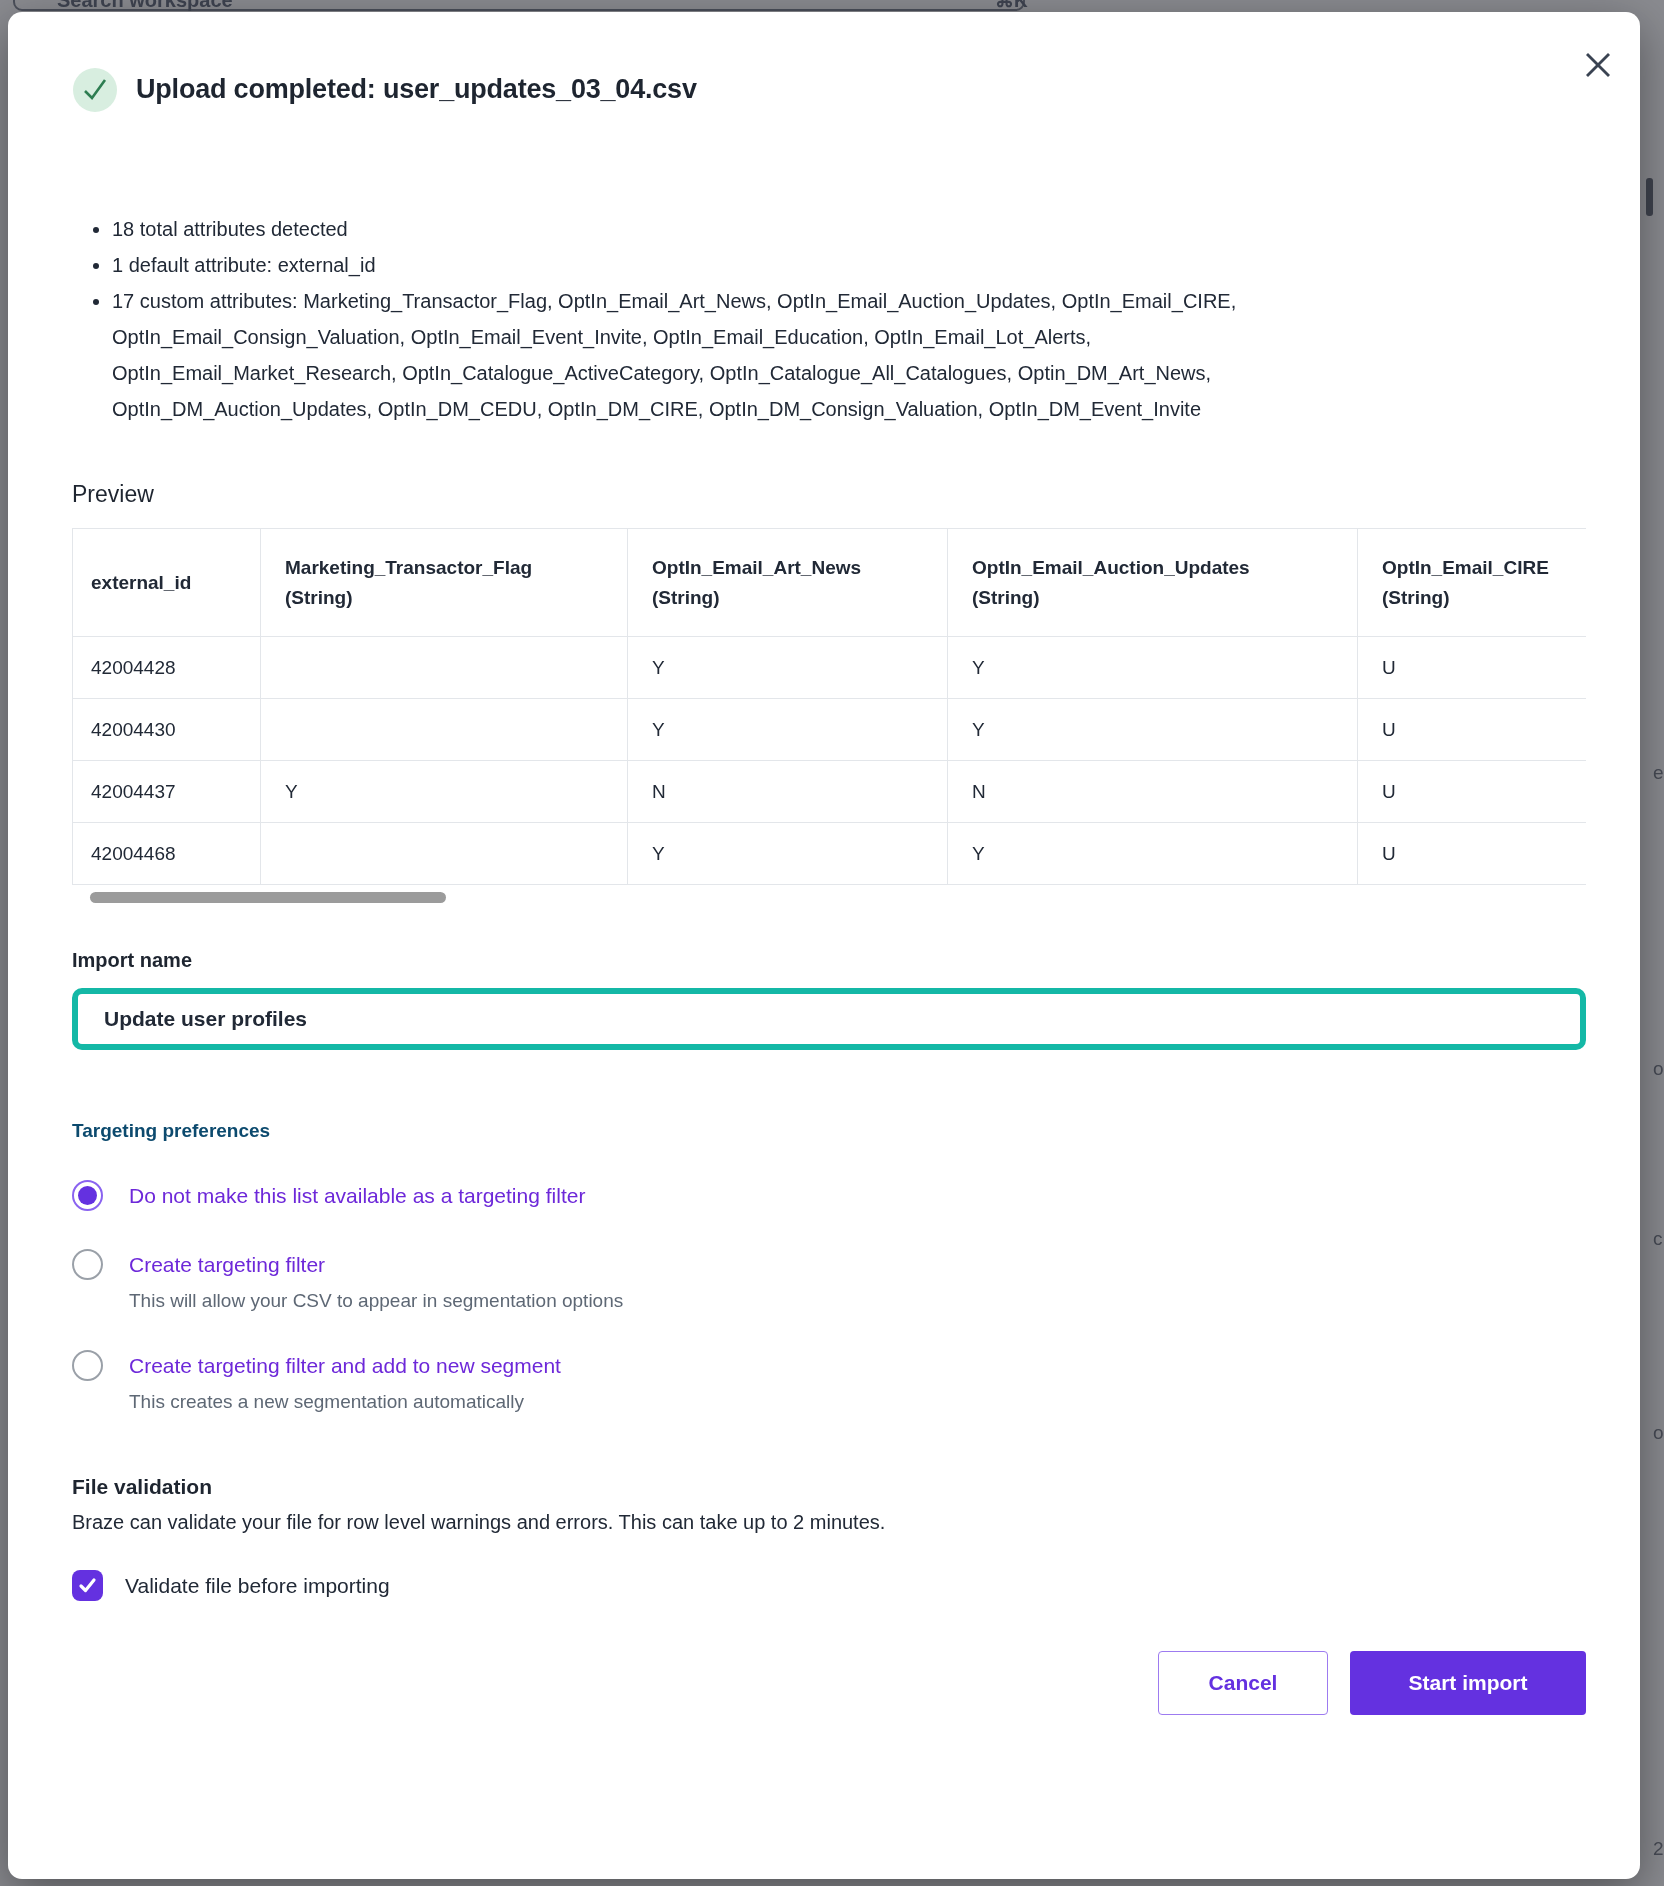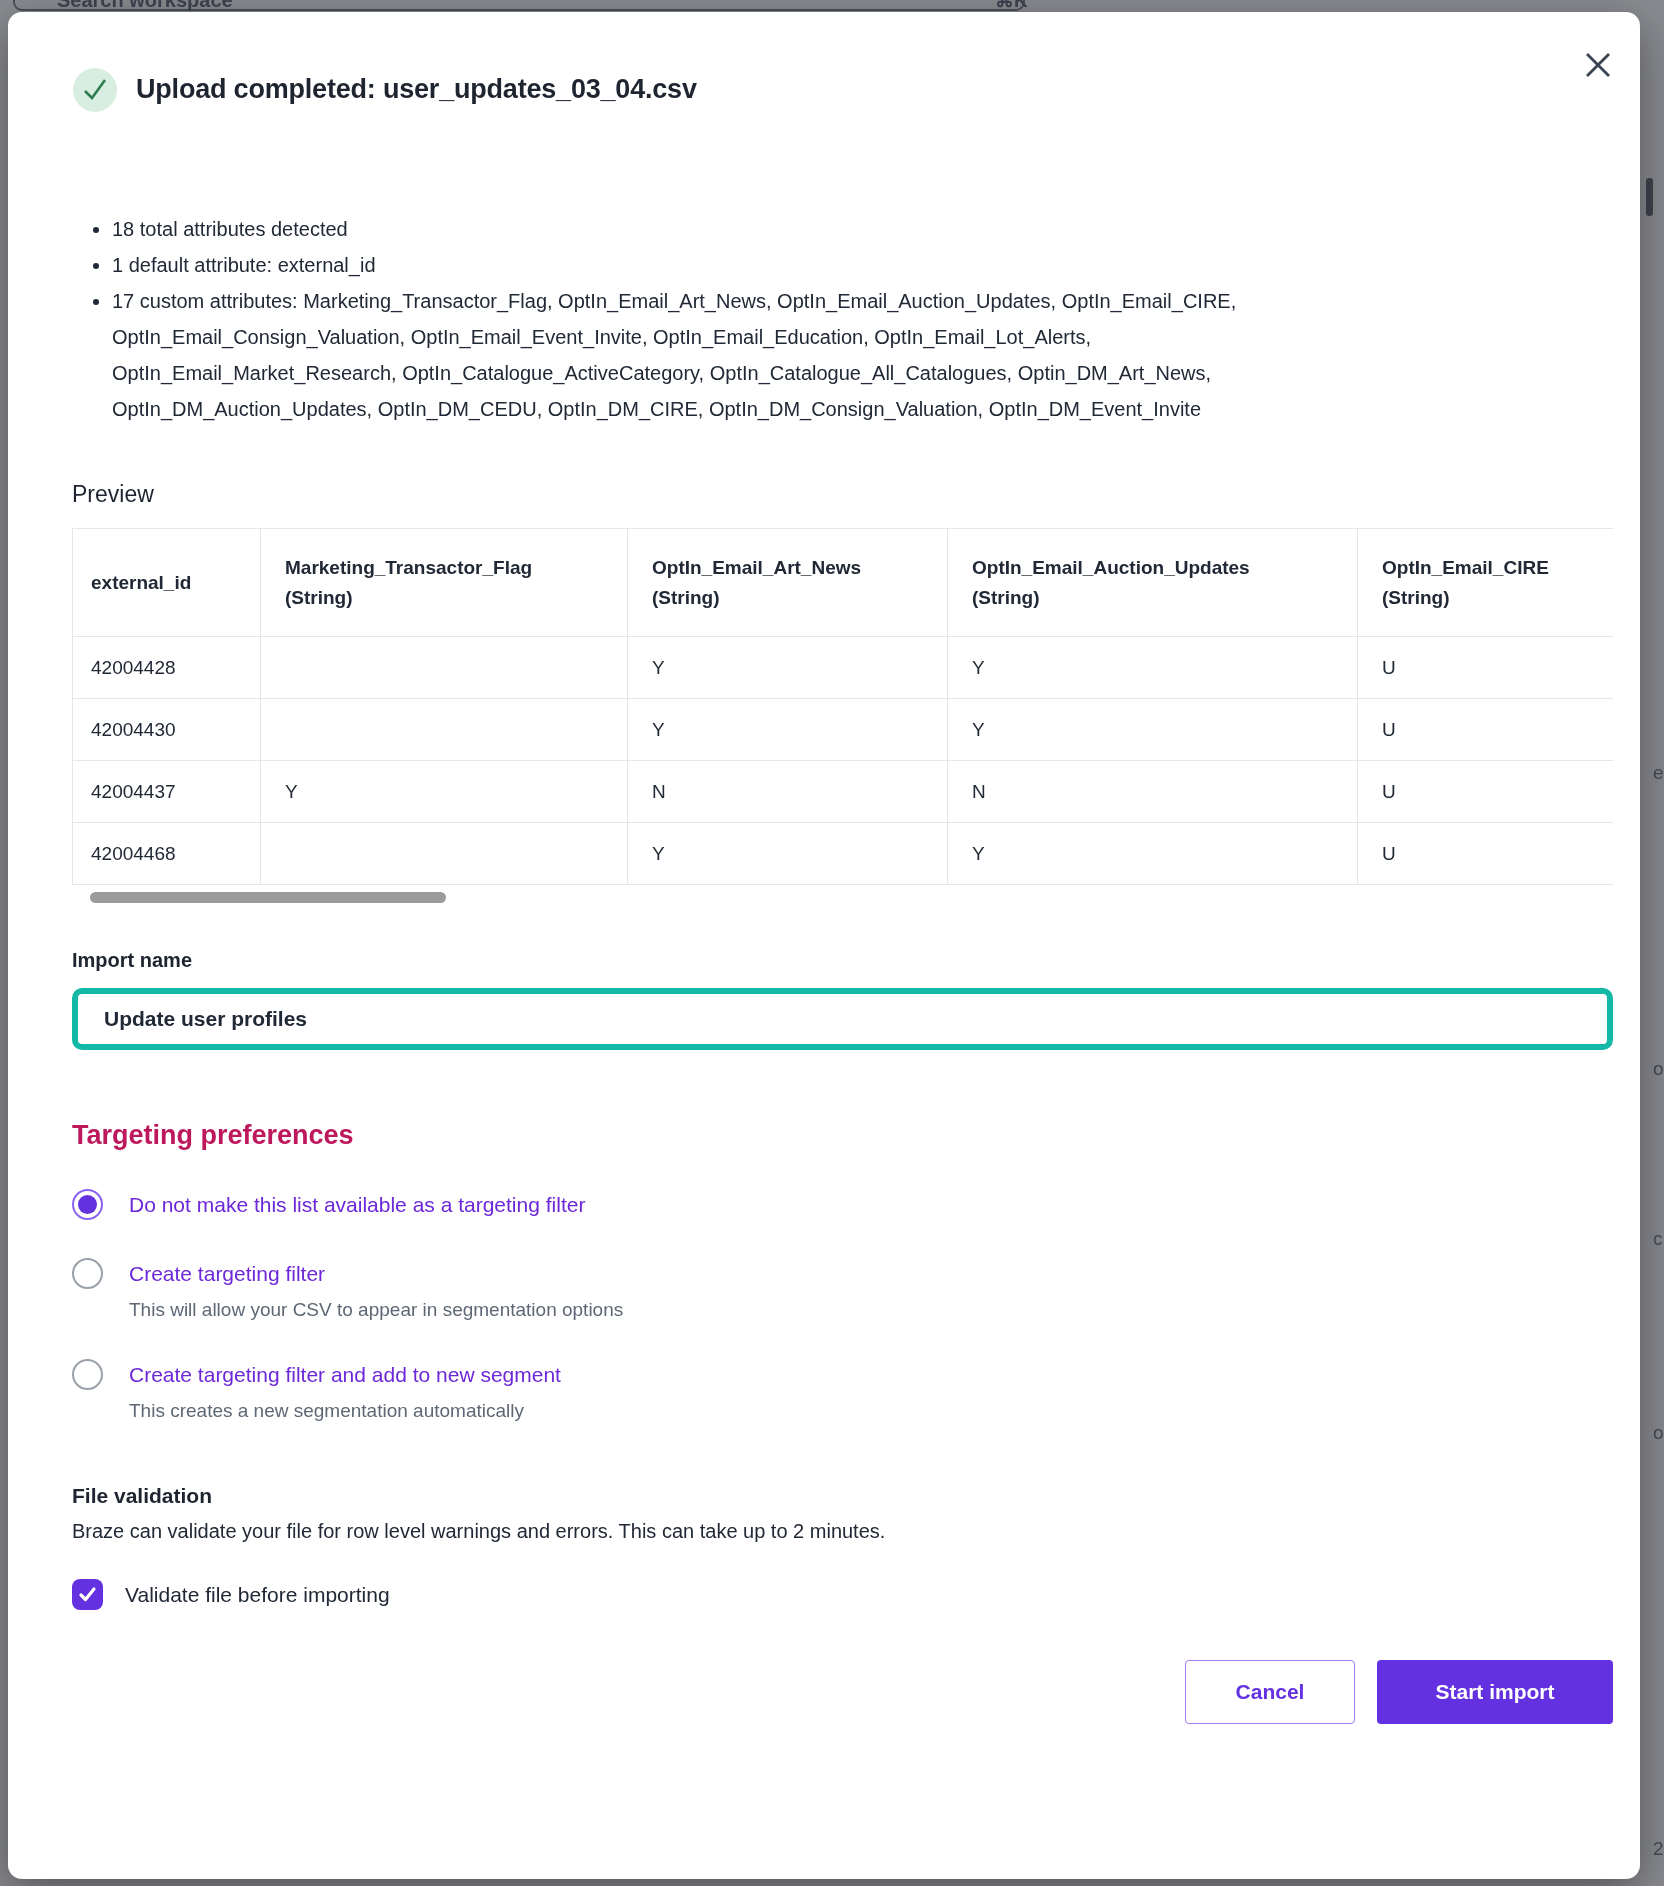--- a/index.html
+++ b/index.html
@@ -15,21 +15,21 @@
   .bk-box { position:absolute; left:13px; top:-21px; width:1012px; height:32px; border:2px solid #4B4F5A; border-radius:9px; }
   .bk-search { position:absolute; left:57px; top:-11px; font-size:20px; font-weight:bold; color:#3E4350; white-space:nowrap; }
   .bk-shortcut { position:absolute; left:995px; top:-11px; font-size:19px; font-weight:bold; color:#3E4350; }
   .bk-right-thumb { position:absolute; top:178px; right:11px; width:7px; height:38px; background:#3F434E; border-radius:3px; z-index:1; }
   .bk-glyph { position:absolute; left:1653px; font-size:19px; color:#474B55; z-index:1; }
   
   .modal {
     position:absolute; left:8px; top:12px; width:1632px; height:1867px;
     background:#fff; border-radius:14px; z-index:2;
     box-shadow:0 14px 48px rgba(0,0,0,.40);
-    padding:0 27px 0 64px;
+    padding:0 54px 0 64px;
   }
   .close-btn { position:absolute; top:36px; right:24px; width:36px; height:36px; border:none; background:transparent; cursor:pointer; padding:0; }
   .modal-header { display:flex; align-items:center; gap:18px; padding-top:44px; }
   .status-circle { width:46px; height:46px; flex:0 0 auto; }
   .modal-title { font-size:27px; font-weight:bold; color:#1E2530; letter-spacing:-0.2px; }
   
   .summary-list { margin:88px 0 0; padding-left:40px; font-size:20px; line-height:36px; width:1270px; color:#212936; }
   .summary-list li { margin:0; }
   
   .preview-heading { margin-top:54px; font-size:23px; font-weight:normal; color:#1E2530; }
@@ -42,21 +42,21 @@
   .preview th .col-type { display:block; white-space:nowrap; }
   .preview th.first, .preview td.first { padding:0 18px; }
   .hscroll-thumb { width:356px; height:11px; border-radius:6px; background:#9B9B9B; margin:7px 0 0 18px; cursor:pointer; }
   
   .field-label { margin-top:46px; font-size:20px; font-weight:bold; color:#1E2530; }
   .import-input {
     margin-top:16px; width:100%; height:62px; border:6px solid #14b8a6; border-radius:10px;
     font-size:21px; padding:0 26px; color:#212936; font-family:"Liberation Sans",sans-serif; background:#fff;font-weight:bold;
   }
   
-  .section-heading { margin-top:70px; font-size:27px; font-weight:bold; color:#be185d; }
+  .section-heading { margin-top:70px; font-size:19px; font-weight:bold; color:#0c4a6e; }
   .option-block { margin-top:38px; }
   .radio-row { display:flex; align-items:center; gap:26px; cursor:pointer; }
   .radio { width:31px; height:31px; border-radius:50%; border:2px solid #9AA0A8; flex:0 0 auto; position:relative; background:#fff; }
   .radio.selected { border-color:#8A63F0; }
   .radio.selected::after { content:""; position:absolute; left:4px; top:4px; width:19px; height:19px; border-radius:50%; background:#6431E0; }
   .radio-label { font-size:21px; color:#6d28d9; }
   .radio-desc { margin:10px 0 0 57px; font-size:19px; color:#5E6875; }
   
   .fv-heading { margin-top:62px; font-size:21px; font-weight:bold; color:#1E2530; }
   .fv-desc { margin-top:12px; font-size:20px; color:#212936; }

